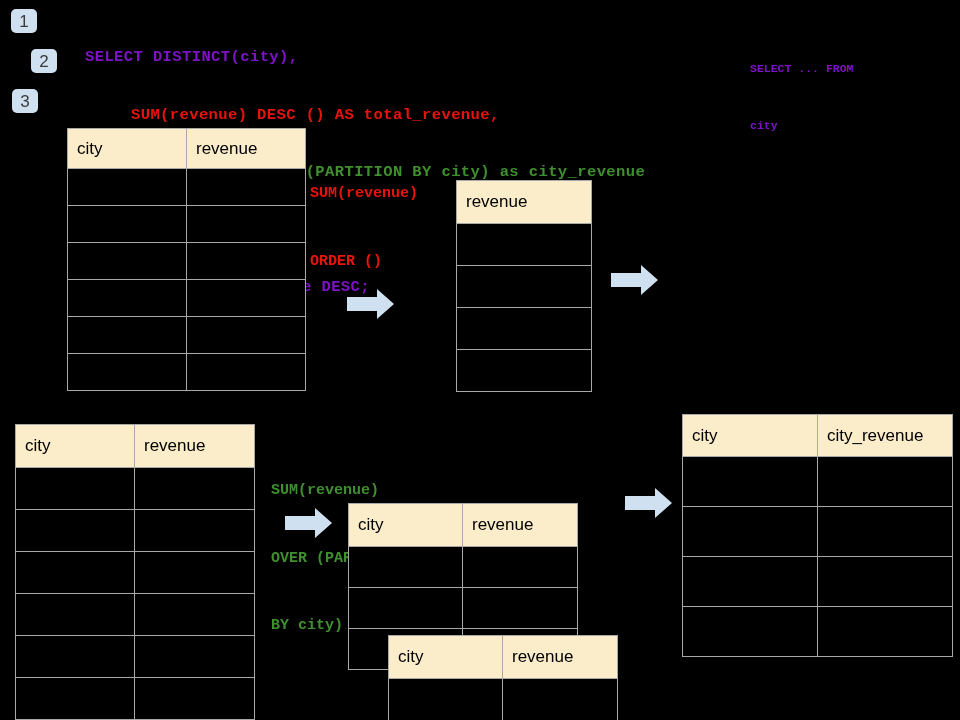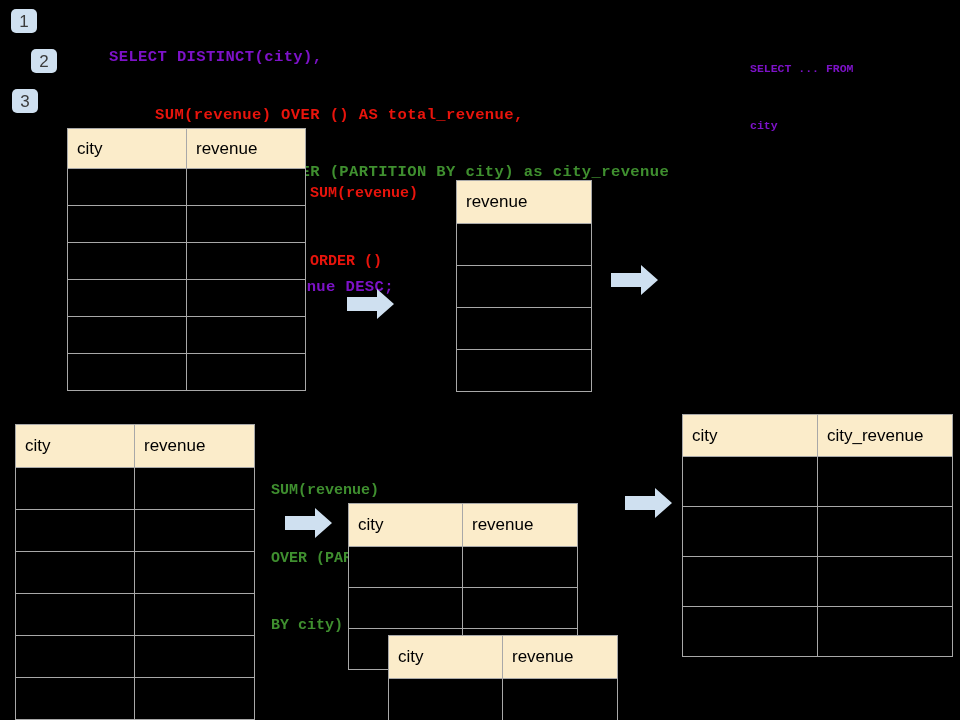--- a/index.html
+++ b/index.html
@@ -34,21 +34,21 @@
 
   
   .code {
     position: absolute;
     font-family: "Liberation Mono", monospace;
     font-size: 15.5px;
     letter-spacing: 0.4px;
     white-space: pre;
     font-weight: bold;
   }
-  .code-line { display: block; height: 21.5px; margin-left: 24px; }
+  .code-line { display: block; height: 21.5px; }
   .c-purple { color: #7d12c8; }
   .c-red    { color: #e8140c; }
   .c-green  { color: #3f8f2f; }
 
   .side-note {
     position: absolute;
     font-family: "Liberation Mono", monospace;
     font-size: 11.5px;
     font-weight: bold;
     color: #7d12c8;
@@ -97,21 +97,21 @@
 <body>
 
 <div id="canvas">
 
   <div class="badge" id="badge-0" style="left:11px; top:9px;">1</div>
   <div class="badge" id="badge-1" style="left:31px; top:49px;">2</div>
   <div class="badge" id="badge-2" style="left:12px; top:89px;">3</div>
 
   <div class="code" style="left:85px; top:12px;">
     <span class="code-line c-purple">SELECT DISTINCT(city),</span>
-    <span class="code-line c-red" style="padding-left:46px;">SUM(revenue) OVER () AS total_revenue,</span>
+    <span class="code-line c-red" style="padding-left:46px;">SUM(revenue) DESC () AS total_revenue,</span>
     <span class="code-line c-green" style="padding-left:46px;">SUM(revenue) OVER (PARTITION BY city) as city_revenue</span>
     <span class="code-line c-purple" style="padding-left:23px;">FROM rides</span>
     <span class="code-line c-purple" style="padding-left:23px;">ORDER by city_revenue DESC;</span>
   </div>
 
   <div class="side-note" style="left:750px; top:21px;">
     <span style="display:block">SELECT ... FROM</span>
     <span style="display:block">city</span>
   </div>
 

